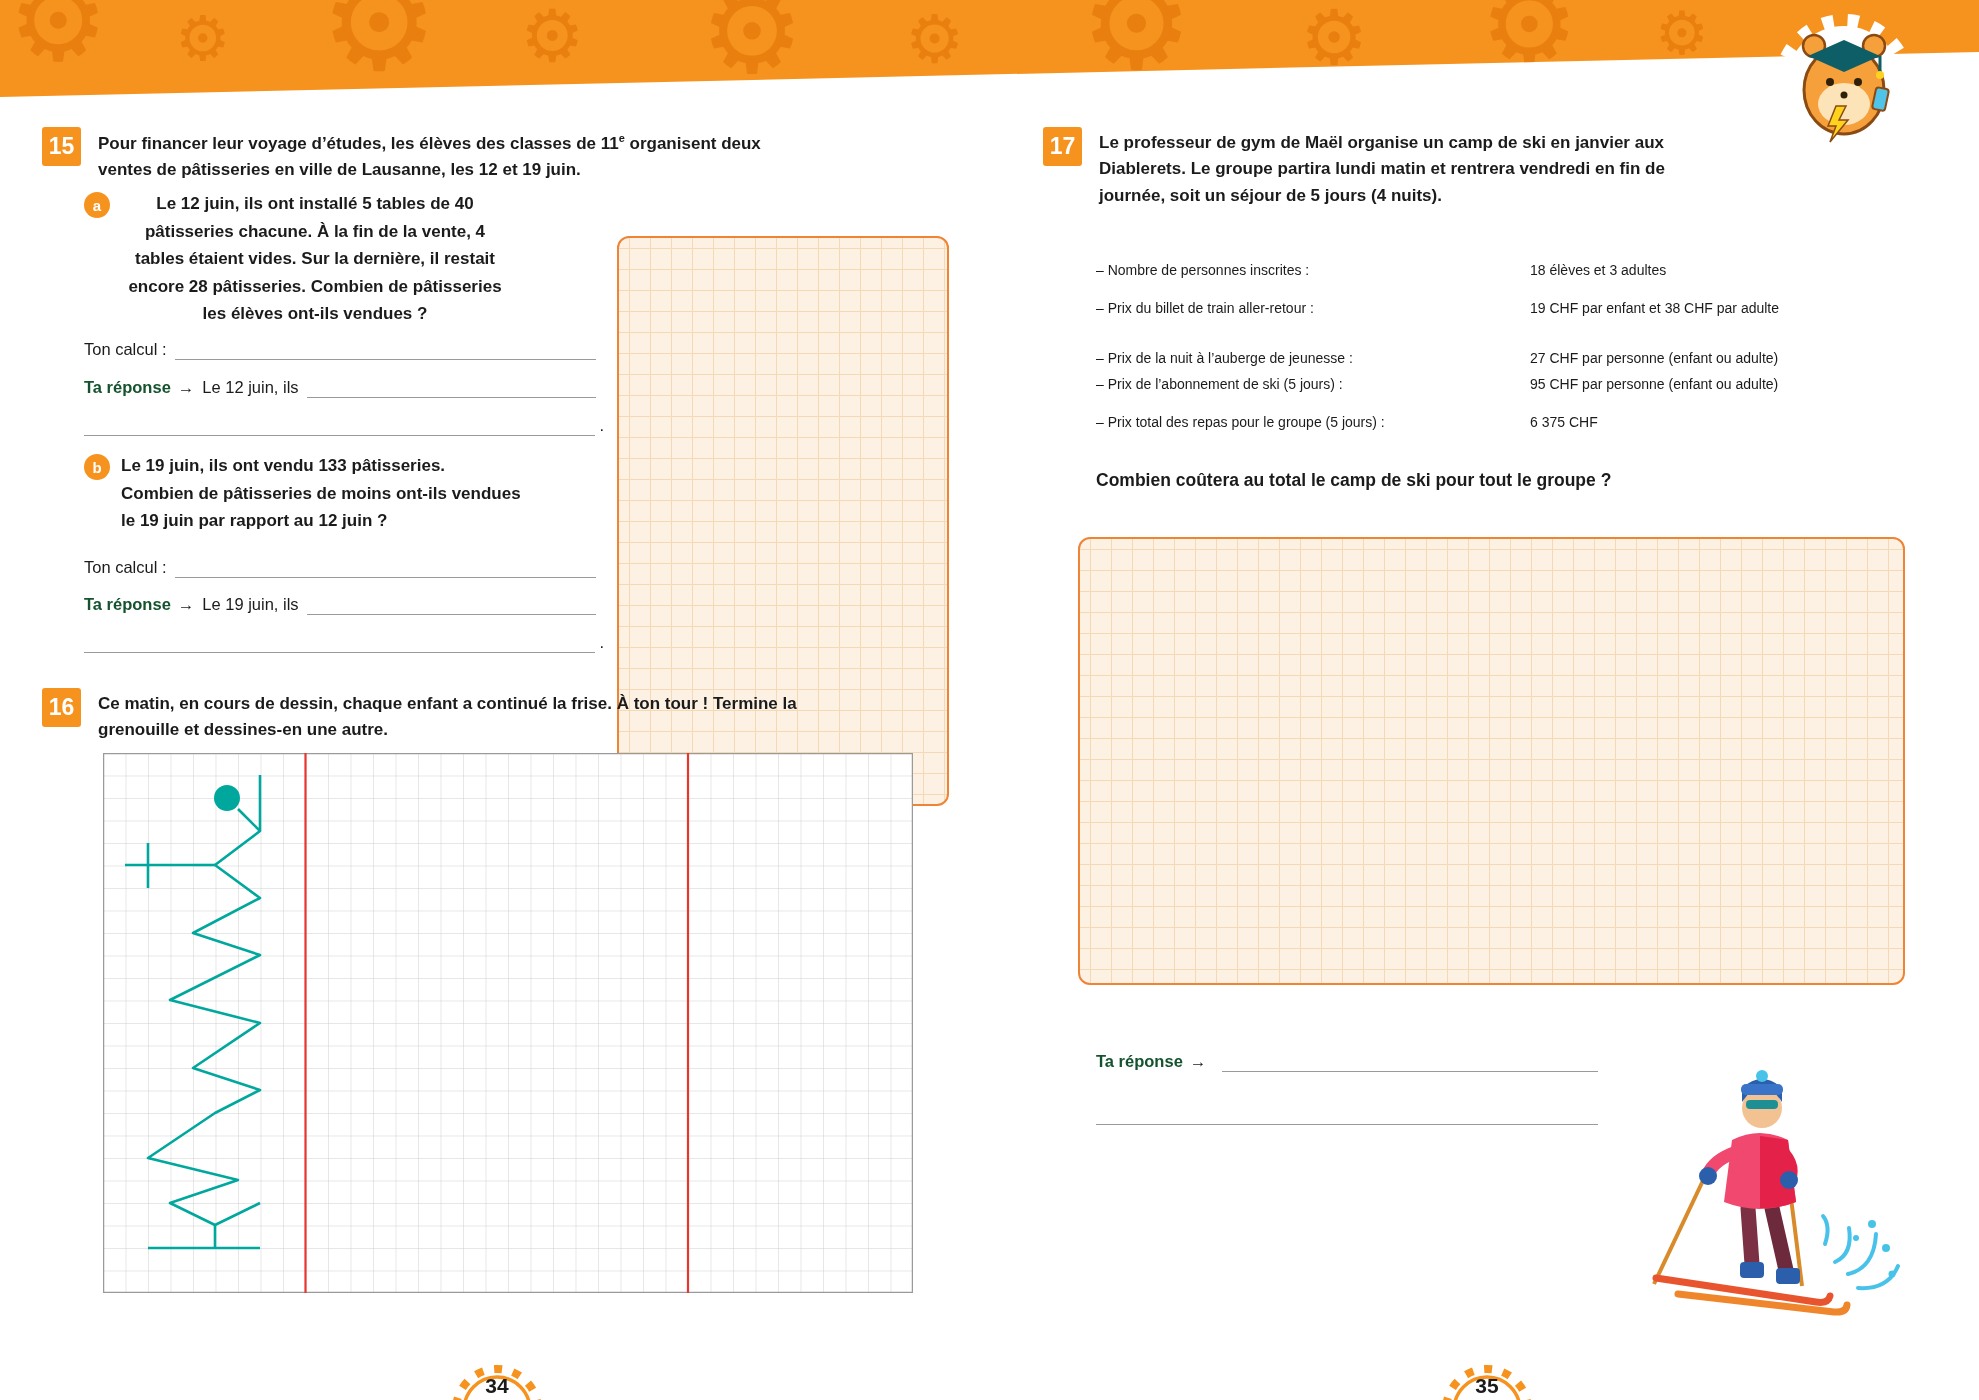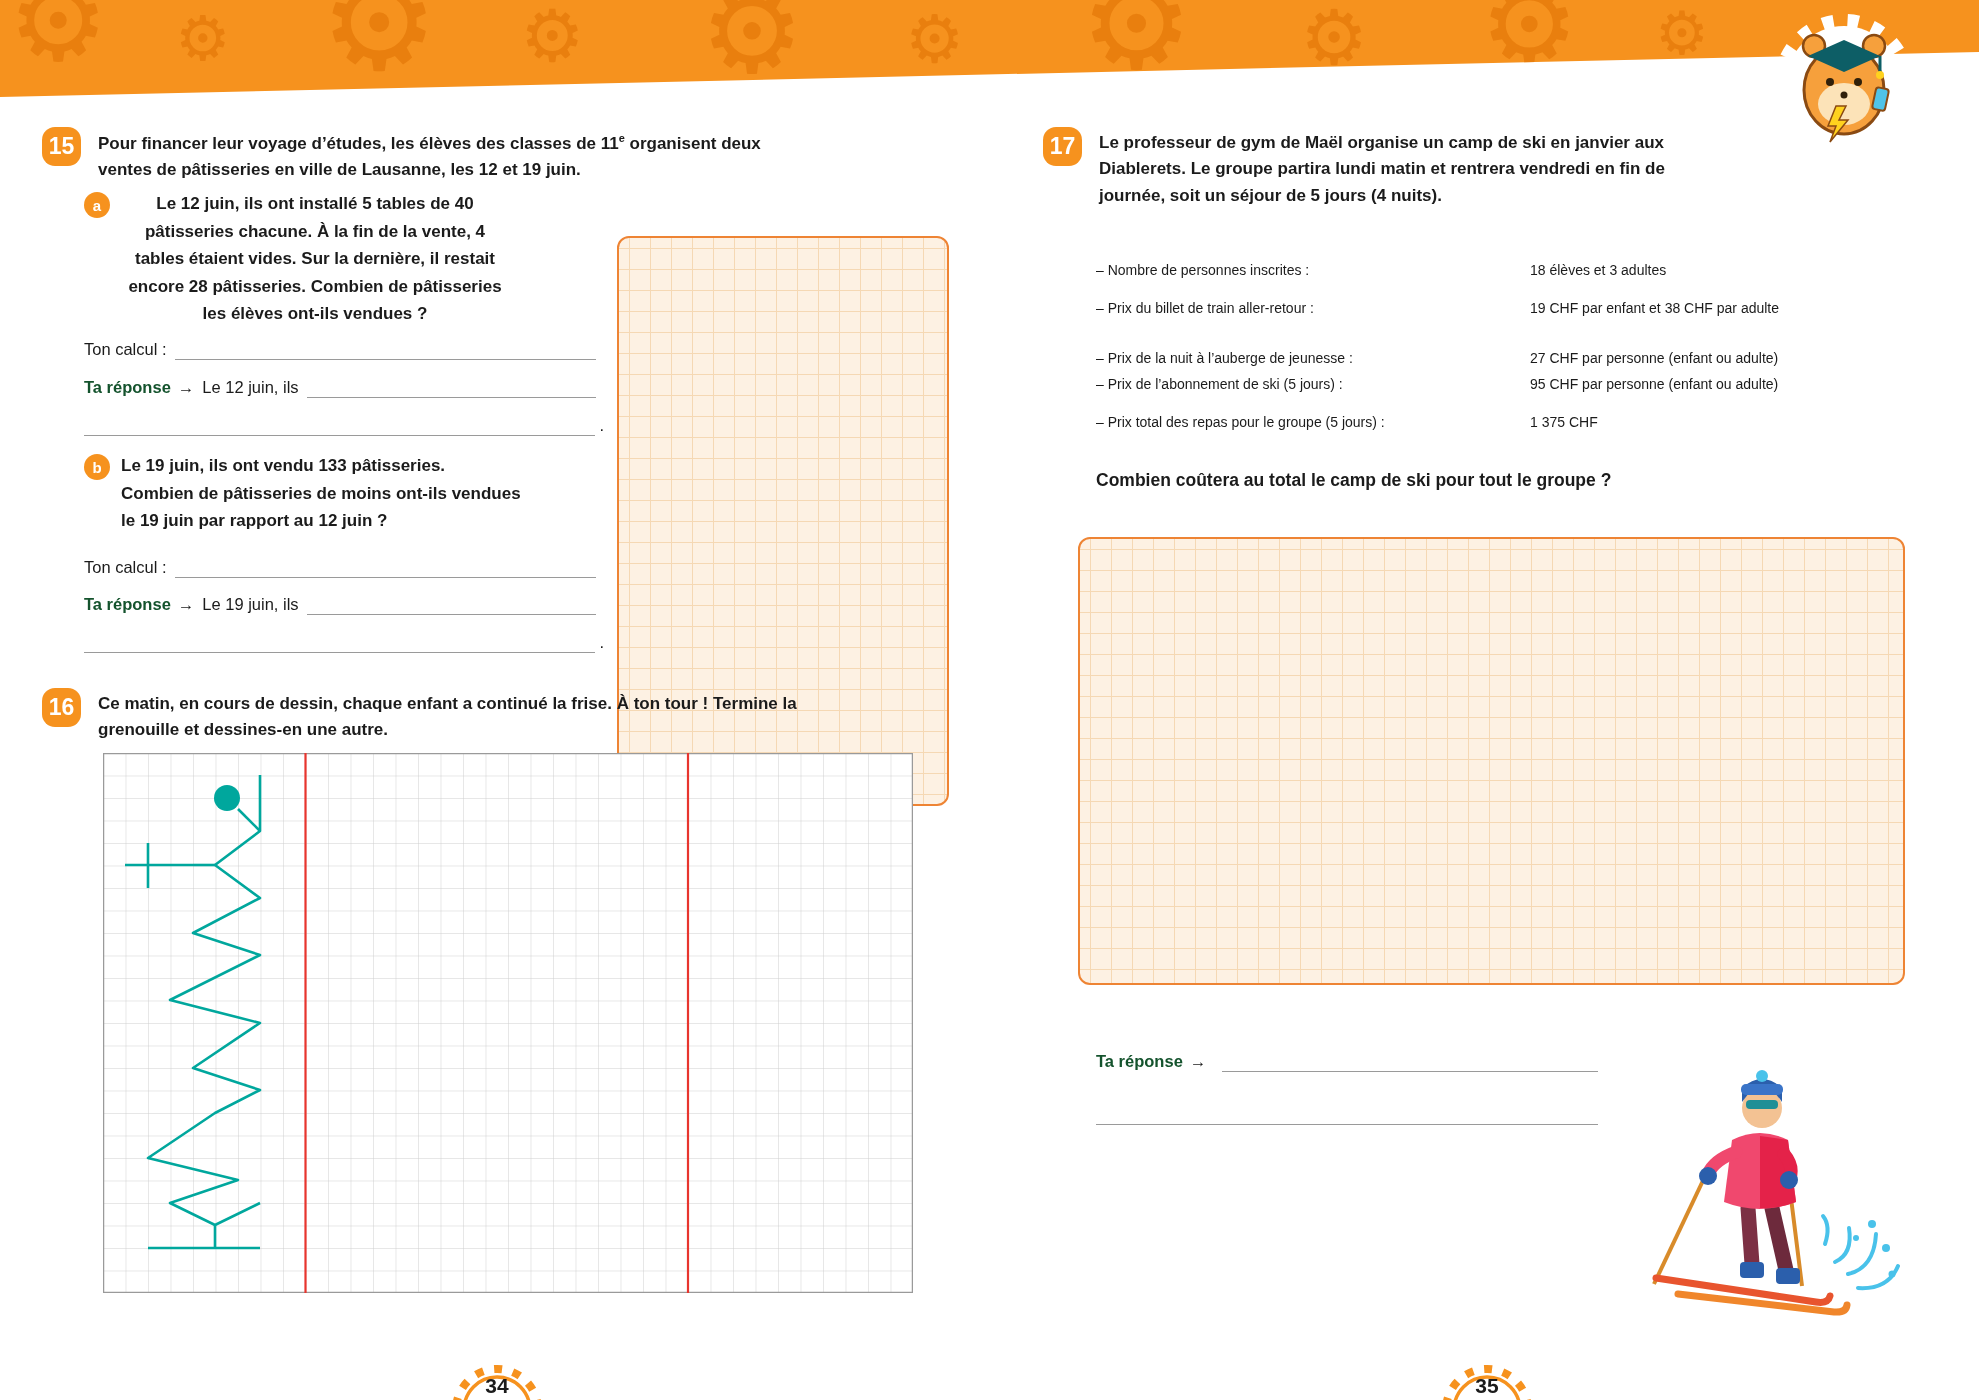--- a/index.html
+++ b/index.html
@@ -22,21 +22,21 @@
   }
   .band .g { position:absolute; color:#e97f0e; line-height:1; user-select:none; }
 
   .mascot { position:absolute; top:2px; left:1758px; width:170px; height:168px; }
 
   
   .ex-head { position:absolute; display:flex; align-items:flex-start; }
   .ex-num {
     flex:0 0 auto; width:39px; height:39px; background:#f6921e; color:#fff;
     font-weight:bold; font-size:23px; display:flex; align-items:center; justify-content:center;
-    border-radius:13px;
+    border-radius:3px;
   }
   .ex-head p { margin-left:17px; font-weight:bold; font-size:17px; line-height:1.55; padding-top:3px; }
 
   .sub { position:absolute; display:flex; gap:11px; }
   .sub-circle {
     flex:0 0 auto; width:26px; height:26px; border-radius:50%; background:#f6921e; color:#fff;
     font-weight:bold; font-size:15px; display:flex; align-items:center; justify-content:center;
     margin-top:2px;
   }
   .sub p { font-weight:bold; font-size:17px; line-height:1.62; }
@@ -217,21 +217,21 @@
   <div class="fee-row" style="top:350px;">
     <span class="fl">– Prix de la nuit à l’auberge de jeunesse :</span>
     <span>27 CHF par personne (enfant ou adulte)</span>
   </div>
   <div class="fee-row" style="top:376px;">
     <span class="fl">– Prix de l’abonnement de ski (5 jours) :</span>
     <span>95 CHF par personne (enfant ou adulte)</span>
   </div>
   <div class="fee-row" style="top:414px;">
     <span class="fl">– Prix total des repas pour le groupe (5 jours) :</span>
-    <span>1 375 CHF</span>
+    <span>6 375 CHF</span>
   </div>
 
   <div class="question" style="left:1096px; top:470px;">Combien coûtera au total le camp de ski pour tout le groupe ?</div>
 
   <div class="answer-grid" style="left:1078px; top:537px; width:827px; height:448px;"></div>
 
   <div class="fill-row" style="left:1096px; top:1050px; width:502px;">
     <span class="lbl ta">Ta réponse</span>
     <span class="lbl arrow">→</span>
     <span class="wline"></span>

